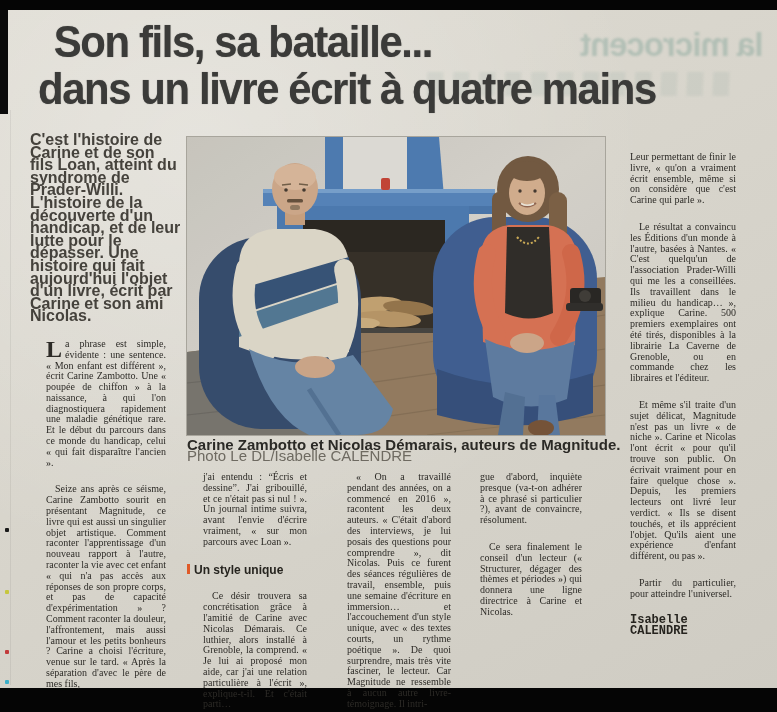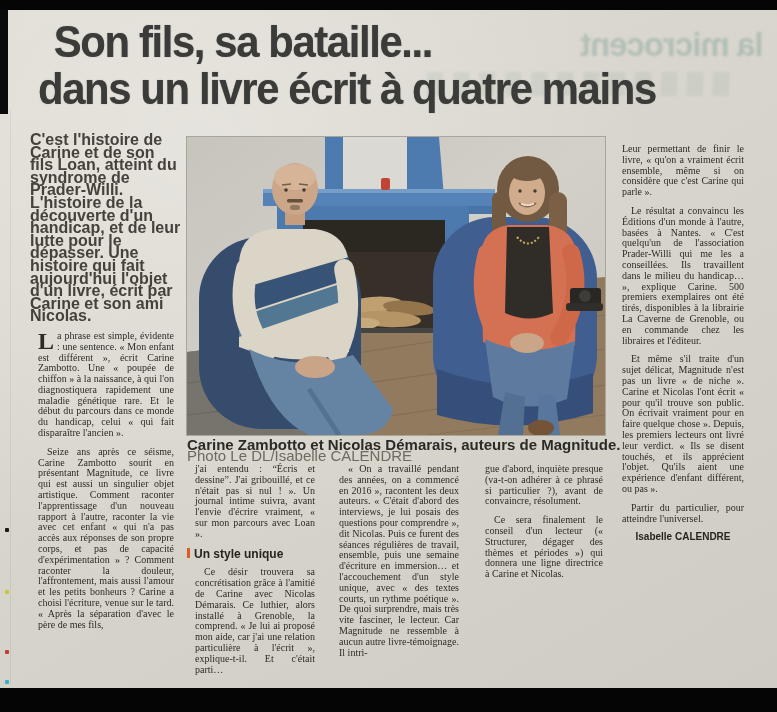--- a/index.html
+++ b/index.html
@@ -23,27 +23,27 @@
   .headline .l1{margin-left:17px;}
 
   .bleed{position:absolute;right:14px;top:16px;transform:scaleX(-1);
          font-family:"Liberation Sans",sans-serif;font-weight:700;font-size:33px;
          color:rgba(105,150,138,.34);letter-spacing:-1px;filter:blur(1.1px);}
   .bleed2{position:absolute;right:40px;top:62px;width:310px;height:24px;transform:skewX(-2deg);
           background:repeating-linear-gradient(90deg,rgba(110,145,135,.12) 0 16px,transparent 16px 26px);
           filter:blur(1.5px);}
 
   .col{position:absolute;color:#2d2b27;font-size:10px;line-height:10.8px;text-align:justify;}
-  .col p{margin:8px;}
+  .col p{margin:16px;}
   .col p.sp{margin-top:1px;}
   .col p.indent{text-indent:9px;}
   .col1{left:30px;top:124px;width:152px;}
   .col2{left:187px;top:446px;width:136px;}
   .col3{left:331px;top:446px;width:136px;}
-  .col4{left:477px;top:446px;width:134px;}
+  .col4{left:464px;top:446px;width:134px;}
   .col5{left:614px;top:126px;width:138px;}
 
   .standfirst{font-family:"Liberation Sans","DejaVu Sans",sans-serif;font-weight:700;
               color:#45423c;font-size:16px;line-height:12.6px;text-align:left;
               margin:0 0 8px 0 !important;}
   .dropcap{float:left;font-weight:700;font-size:24px;line-height:19px;
            padding:1px 3px 0 0;color:#2d2b27;}
   .ital{}
 
   .subhead{font-family:"Liberation Sans",sans-serif;font-weight:700;font-size:12px;
@@ -52,22 +52,22 @@
            background:#e05a28;margin-right:4px;}
 
   .photo-wrap{position:absolute;left:187px;top:127px;width:418px;height:298px;
               outline:1px solid #a8a59c;background:#c8c5be;}
   .photo-wrap svg{display:block;}
   .caption{position:absolute;left:187px;top:429px;width:440px;
            font-family:"Liberation Sans",sans-serif;font-size:15px;line-height:11px;
            color:#2b2a26;font-weight:700;}
   .caption .credit{font-weight:400;color:#6e6a61;}
 
-  .byline{text-align:center;font-family:Liberation Sans, sans-serif;font-weight:700;
-          font-size:10px;margin-top:2px !important;color:#26241f;}
+  .byline{text-align:left;font-family:Liberation Mono, monospace;font-weight:700;
+          font-size:12px;margin-top:2px !important;color:#26241f;}
   .final{text-indent:9px;}
 
   .regdot{position:absolute;left:5px;width:4px;height:4px;border-radius:1px;}
 </style>
 </head>
 <body>
 
 <div class="screen">
   <div class="bar top"></div>
   <div class="bar bottom"></div>

